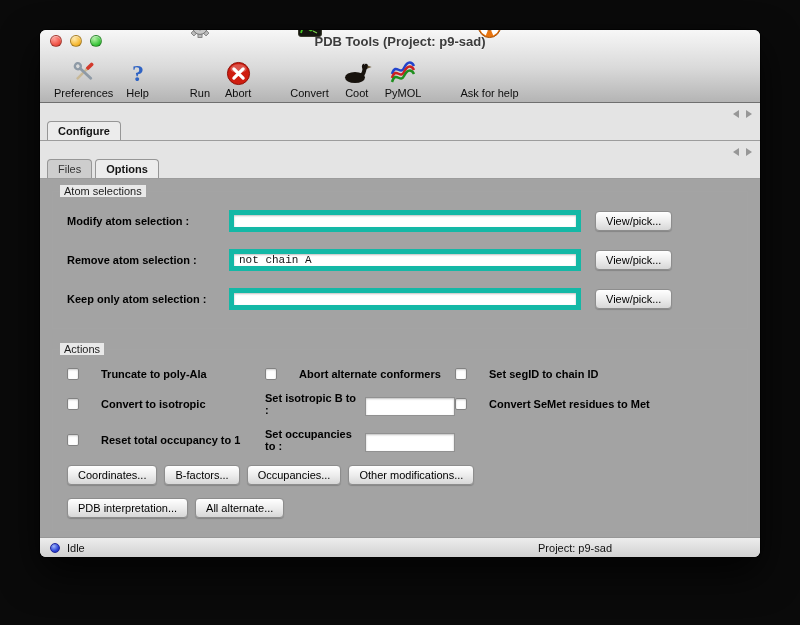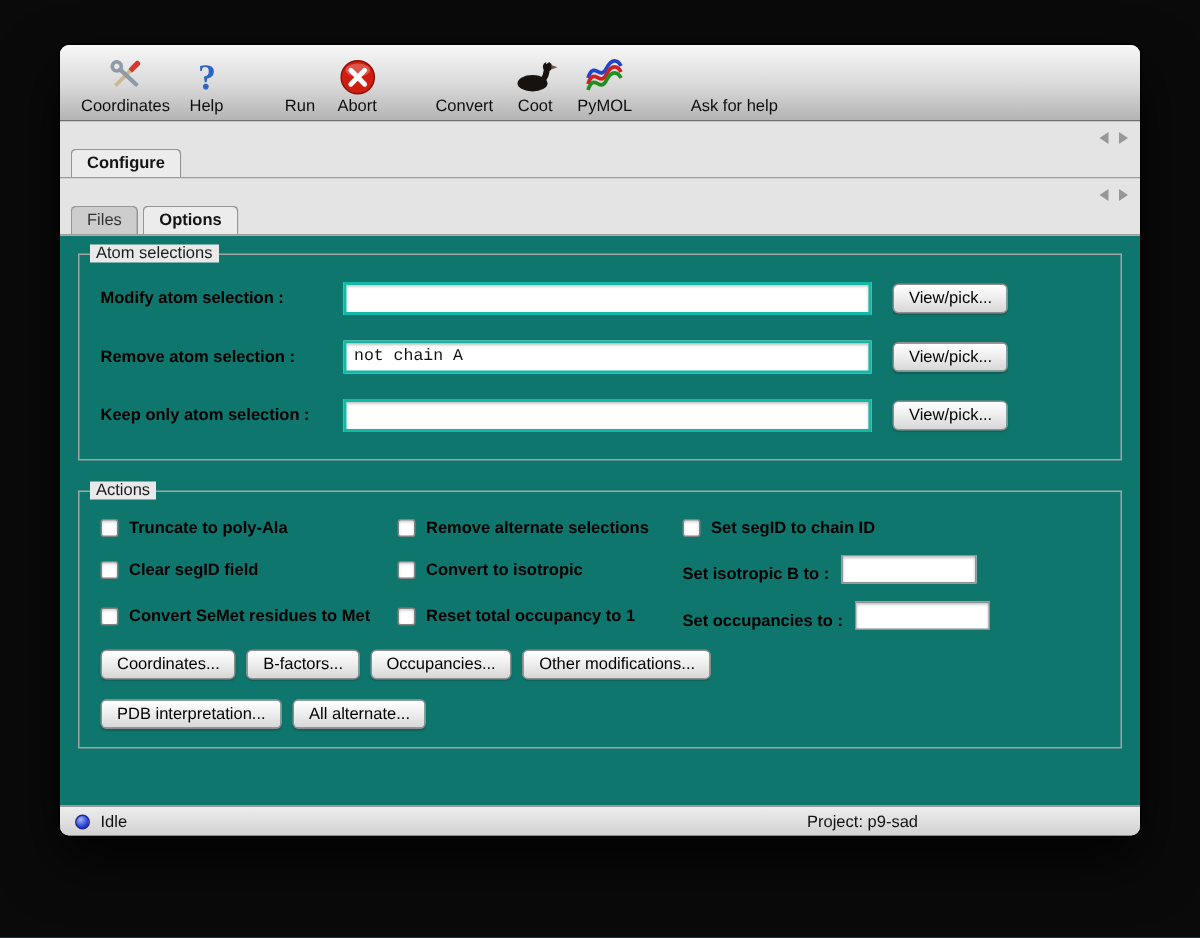--- a/index.html
+++ b/index.html
@@ -31,40 +31,40 @@
   .tab { font-size:11px; padding:3px 10px 3px; border:1px solid #969696; border-bottom:none; border-radius:4px 4px 0 0;
          margin-right:3px; color:#141414; background:linear-gradient(#f1f1f1,#dcdcdc); position:relative; }
   .tab.active { font-weight:bold; background:#ececec; }
   .tab.inactive { background:#cdcdcd; color:#333; }
   .tab-arrows { position:absolute; right:8px; top:7px; display:flex; gap:7px; }
   .tri { width:0; height:0; border-top:4px solid transparent; border-bottom:4px solid transparent; display:inline-block; }
   .tri.left  { border-right:6px solid #979797; }
   .tri.right { border-left:6px solid #979797; }
 
   
-  .content { flex:1; padding:8px 12px 0; background:#0f766e; }
+  .content { flex:1; padding:8px 12px 0; background:#a3a3a3; }
   .group { border:1px solid #a4a4a4; position:relative; padding:18px 14px 12px; }
   .group-title { position:absolute; top:-7px; left:7px; background:#e9e9e9; padding:0 4px; font-size:11px; color:#1c1c1c; }
   #atom-group { margin-top:4px; }
   #actions-group { margin-top:20px; }
 
   .sel-row { display:flex; align-items:center; margin-bottom:17px; }
   .sel-row:last-child { margin-bottom:6px; }
   .sel-label { width:162px; font-weight:bold; font-size:11px; color:#000; flex:0 0 auto; }
-  .sel-input { width:352px; height:22px; border:2px solid #14b8a6; background:#fff;
+  .sel-input { width:352px; height:22px; border:5px solid #14b8a6; background:#fff;
                box-shadow:inset 0 1px 2px rgba(0,0,0,.25); font:11px "Liberation Mono", monospace; padding:0 5px; color:#111; }
   .viewpick { margin-left:14px; }
 
   .btn { font-family:"Liberation Sans", sans-serif; font-size:11px; color:#000; padding:3px 10px;
          border:1px solid #8d8d8d; border-radius:4px;
          background:linear-gradient(#ffffff,#ededed 50%,#d7d7d7);
          box-shadow:0 1px 1px rgba(0,0,0,.18); cursor:default; white-space:nowrap; }
 
   .cb-grid { display:grid; grid-template-columns:198px 190px 1fr; row-gap:12px; align-items:center; }
-  .check { display:flex; align-items:center; gap:7px; font-size:11px; font-weight:bold; color:#000; }
+  .check { display:flex; align-items:center; gap:22px; font-size:11px; font-weight:bold; color:#000; }
   .cb-box { width:12px; height:12px; flex:0 0 auto; background:#fff; border:1px solid #828282; border-radius:2px;
             box-shadow:inset 0 1px 2px rgba(0,0,0,.2); }
   .field-row { display:flex; align-items:flex-end; font-size:11px; font-weight:bold; color:#000; }
   .small-input { width:90px; height:19px; margin-left:8px; border:1px solid #919191; background:#fff;
                  box-shadow:inset 0 1px 2px rgba(0,0,0,.25); font:11px "Liberation Mono", monospace; padding:0 4px; }
 
   .btn-row { display:flex; gap:7px; margin-top:13px; }
 
   
   .statusbar { height:20px; border-top:1px solid #979797; background:linear-gradient(#ededed,#d1d1d1);
@@ -72,37 +72,45 @@
   .led { width:10px; height:10px; border-radius:50%; margin-right:7px; border:1px solid #20259a;
          background:radial-gradient(circle at 35% 30%, #9db4f7, #2e46d8 60%, #14259c); flex:0 0 auto; }
   .project { margin-left:auto; margin-right:138px; }
 </style>
 </head>
 <body>
 
 <div class="window">
 
   <div class="top-chrome">
+    <div class="titlebar">
+      <div class="lights">
+        <span class="light red"></span>
+        <span class="light yellow"></span>
+        <span class="light green"></span>
+      </div>
+      <div class="title">PDB Tools (Project: p9-sad)</div>
+    </div>
 
     <div class="toolbar">
 
       <div class="tb-item">
         <span class="ticon">
           <svg width="26" height="27" viewBox="0 0 26 27">
             <g transform="rotate(45 13 13)">
               <rect x="11.2" y="0.5" width="3.6" height="9" rx="1.4" fill="#d33a2c"></rect>
               <rect x="11.8" y="9" width="2.4" height="14" fill="#c9b895"></rect>
             </g>
             <g transform="rotate(-47 13 13)">
               <circle cx="13" cy="4.6" r="3" fill="none" stroke="#8e9aa6" stroke-width="2.4"></circle>
               <rect x="11.6" y="6.5" width="2.8" height="17" rx="1" fill="#8e9aa6"></rect>
             </g>
           </svg>
         </span>
-        <span class="tb-label">Coordinates</span>
+        <span class="tb-label">Preferences</span>
       </div>
 
       <div class="tb-item">
         <span class="ticon">
           <svg width="20" height="26" viewBox="0 0 20 26">
             <text x="10" y="21" font-size="24" font-weight="bold" text-anchor="middle" fill="#2f63c4" font-family="Liberation Serif, serif">?</text>
           </svg>
         </span>
         <span class="tb-label">Help</span>
       </div>
@@ -234,31 +242,27 @@
       <span class="group-title">Actions</span>
 
       <div class="cb-grid">
 
         <div class="check">
           <span class="cb-box"></span>
           <span>Truncate to poly-Ala</span>
         </div>
         <div class="check">
           <span class="cb-box"></span>
-          <span>Remove alternate selections</span>
+          <span>Abort alternate conformers</span>
         </div>
         <div class="check">
           <span class="cb-box"></span>
           <span>Set segID to chain ID</span>
         </div>
 
-        <div class="check">
-          <span class="cb-box"></span>
-          <span>Clear segID field</span>
-        </div>
         <div class="check">
           <span class="cb-box"></span>
           <span>Convert to isotropic</span>
         </div>
         <div class="field-row">
           <span>Set isotropic B to :</span>
           <input class="small-input" value="" style="">
         </div>
 
         <div class="check">

